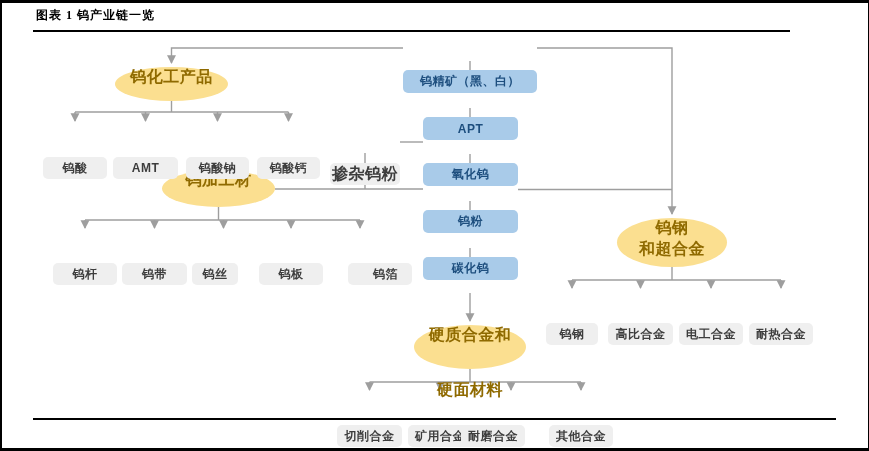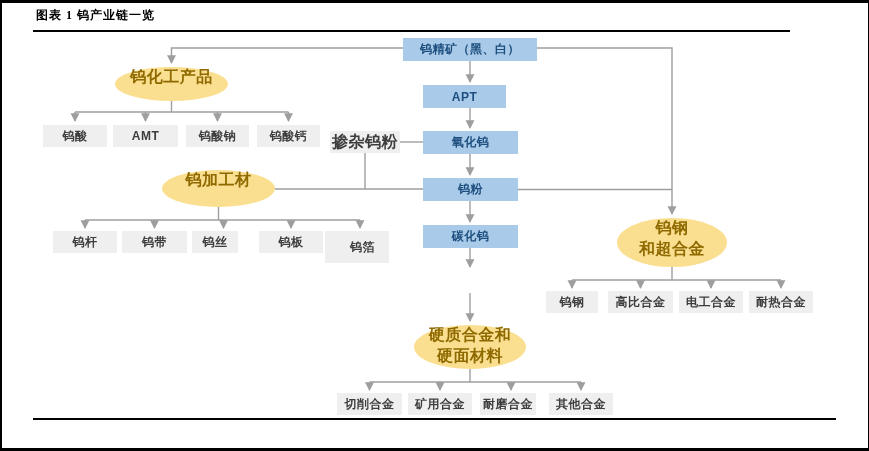--- a/index.html
+++ b/index.html
@@ -5,21 +5,21 @@
   html,body{margin:0;padding:0;background:#fff;}
   #figure{position:relative;width:869px;height:451px;background:#ffffff;overflow:hidden;
           font-family:"Liberation Sans",sans-serif;}
   .hborder,.vborder{position:absolute;background:var(--border,#000);}
   .fig-title{position:absolute;left:36px;top:7px;font-family:"Liberation Serif",serif;
              font-weight:bold;font-size:12px;color:#000;letter-spacing:1px;white-space:nowrap;}
   .rule{position:absolute;background:#000;}
   .source{position:absolute;left:36px;top:423px;font-family:"Liberation Serif",serif;
           font-size:13px;color:#1a1a1a;letter-spacing:1px;white-space:nowrap;}
   .node{position:absolute;box-sizing:border-box;display:flex;align-items:center;justify-content:center;
-        font-weight:bold;font-size:12px;border-radius:0;letter-spacing:0.5px;white-space:nowrap;z-index:2;}
+        font-weight:bold;font-size:12px;border-radius:5px;letter-spacing:0.5px;white-space:nowrap;z-index:2;margin-top:32px;}
   .blue{background:var(--blue_bg,#A9CBE9);color:var(--blue_text,#1D4E7E);}
   .gray{background:var(--gray_bg,#EFEFEF);color:var(--gray_text,#3D3D3D);}
   .small{font-size:16px;}
   .ellipse{position:absolute;box-sizing:border-box;display:flex;flex-direction:column;align-items:center;
            justify-content:flex-start;background:var(--yellow_bg,#FBDF90);color:var(--yellow_text,#8F6A00);
            border-radius:50%;font-weight:bold;font-size:16px;line-height:1.3;letter-spacing:0.5px;
            text-align:center;z-index:2;}
   svg.wires{position:absolute;left:0;top:0;z-index:1;}
   .cn{stroke:var(--line,#9E9E9E);stroke-width:1.4;fill:none;}
   #arr path{fill:var(--line,#9E9E9E);}
@@ -84,58 +84,58 @@
 
   <div class="hborder" style="left:0;top:0;width:869px;height:3px;"></div>
   <div class="hborder" style="left:0;top:448px;width:869px;height:3px;"></div>
   <div class="vborder" style="left:0;top:0;width:2px;height:451px;"></div>
   <div class="vborder" style="right:0;top:0;width:1px;height:451px;"></div>
 
   <div class="fig-title">图表 1 钨产业链一览</div>
   <div class="rule" style="left:33px;top:30px;width:757px;height:2px;"></div>
 
   <div class="node blue" style="left:403px;top:38px;width:134px;height:23px;">钨精矿（黑、白）</div>
-  <div class="node blue" style="left:423px;top:85px;width:83px;height:23px;">APT</div>
+  <div class="node blue" style="left:423px;top:85px;width:95px;height:23px;">APT</div>
   <div class="node blue" style="left:423px;top:131px;width:95px;height:23px;">氧化钨</div>
   <div class="node blue" style="left:423px;top:178px;width:95px;height:23px;">钨粉</div>
   <div class="node blue" style="left:423px;top:225px;width:95px;height:23px;">碳化钨</div>
 
   <div class="node gray small" style="left:330px;top:131px;width:70px;height:22px;">掺杂钨粉</div>
 
   <div class="ellipse" style="left:115px;top:67px;width:113px;height:34px;">
     <span>钨化工产品</span>
   </div>
   <div class="ellipse" style="left:162px;top:170px;width:113px;height:37px;">
     <span>钨加工材</span>
   </div>
   <div class="ellipse" style="left:617px;top:218px;width:110px;height:49px;">
     <span>钨钢</span>
     <span>和超合金</span>
   </div>
-  <div class="ellipse" style="left:414px;top:325px;width:112px;height:44px;">
+  <div class="ellipse" style="left:414px;top:325px;width:112px;height:44px;gap:34px;">
     <span>硬质合金和</span>
     <span>硬面材料</span>
   </div>
 
   <div class="node gray" style="left:43px;top:125px;width:64px;height:22px;">钨酸</div>
   <div class="node gray" style="left:113px;top:125px;width:65px;height:22px;">AMT</div>
   <div class="node gray" style="left:186px;top:125px;width:63px;height:22px;">钨酸钠</div>
   <div class="node gray" style="left:257px;top:125px;width:63px;height:22px;">钨酸钙</div>
 
   <div class="node gray" style="left:53px;top:231px;width:64px;height:22px;">钨杆</div>
   <div class="node gray" style="left:122px;top:231px;width:65px;height:22px;">钨带</div>
   <div class="node gray" style="left:192px;top:231px;width:46px;height:22px;">钨丝</div>
   <div class="node gray" style="left:259px;top:231px;width:64px;height:22px;">钨板</div>
-  <div class="node gray" style="left:325px;top:231px;width:64px;height:32px;padding-left:11px;">钨箔</div>
+  <div class="node gray" style="left:348px;top:231px;width:64px;height:22px;padding-left:11px;">钨箔</div>
 
   <div class="node gray" style="left:546px;top:291px;width:52px;height:22px;">钨钢</div>
   <div class="node gray" style="left:608px;top:291px;width:65px;height:22px;">高比合金</div>
   <div class="node gray" style="left:679px;top:291px;width:64px;height:22px;">电工合金</div>
   <div class="node gray" style="left:749px;top:291px;width:64px;height:22px;">耐热合金</div>
 
   <div class="node gray" style="left:337px;top:393px;width:65px;height:22px;">切削合金</div>
   <div class="node gray" style="left:408px;top:393px;width:64px;height:22px;">矿用合金</div>
-  <div class="node gray" style="left:480px;top:393px;width:56px;height:22px;">耐磨合金</div>
+  <div class="node gray" style="left:461px;top:393px;width:64px;height:22px;">耐磨合金</div>
   <div class="node gray" style="left:549px;top:393px;width:64px;height:22px;">其他合金</div>
 
   <div class="rule" style="left:33px;top:418px;width:803px;height:1.5px;"></div>
 
 </div>
 
 </body></html>

